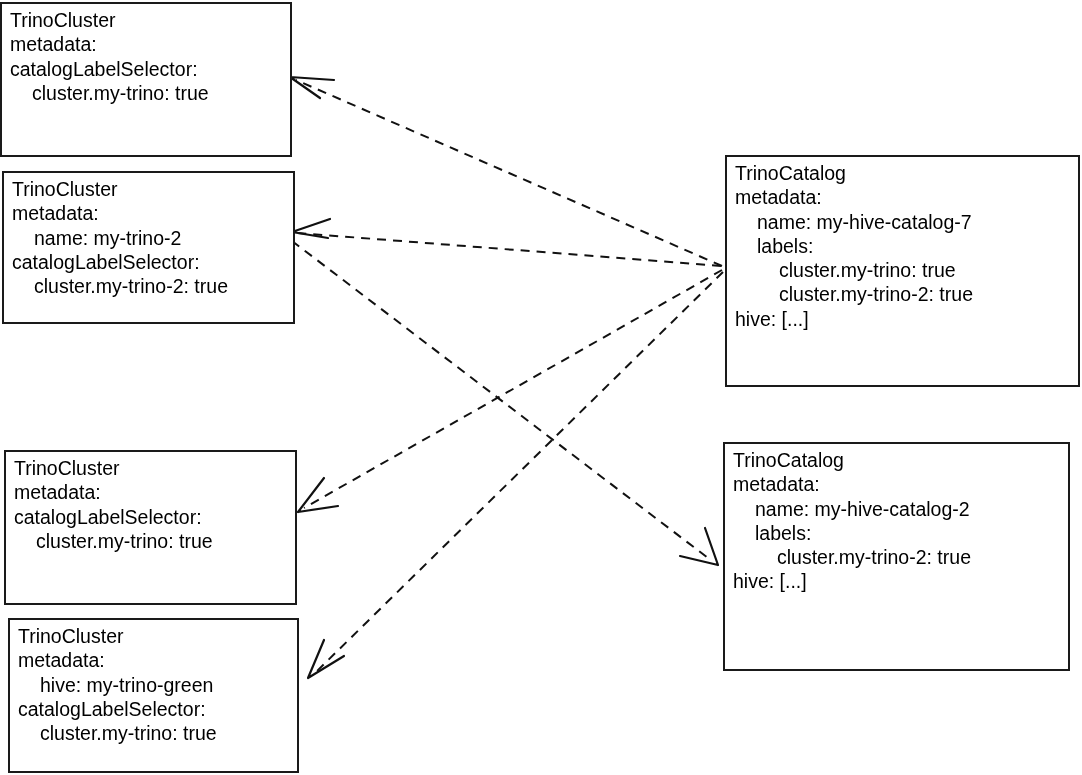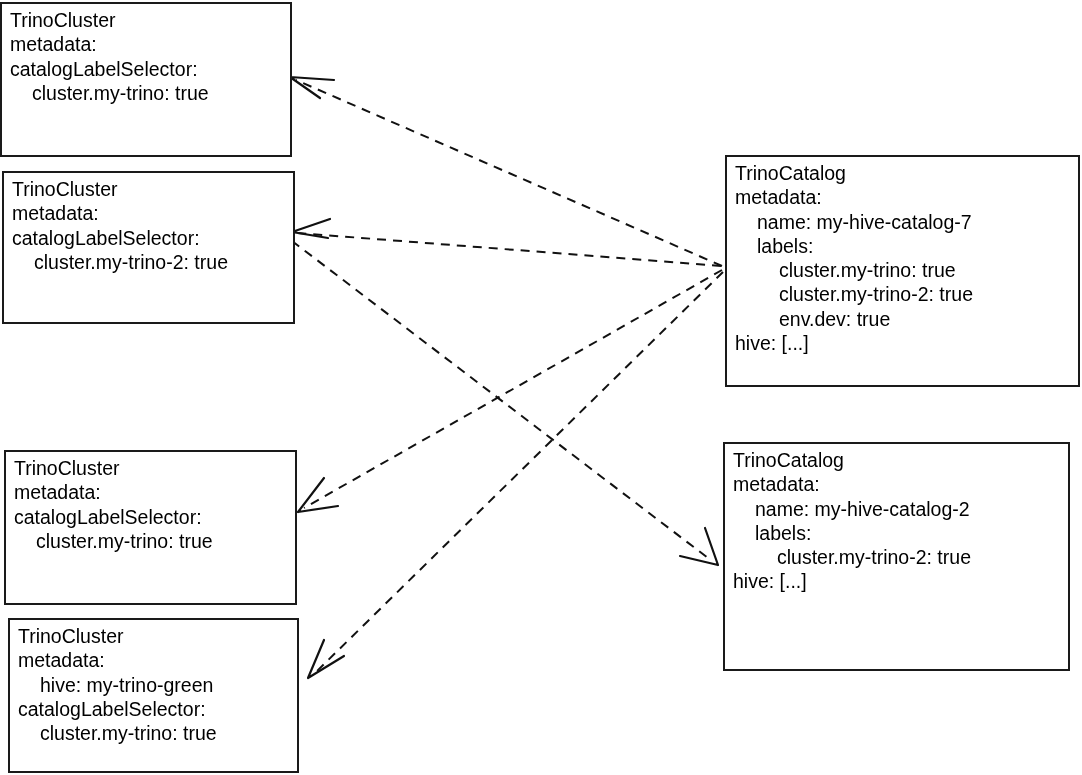--- a/index.html
+++ b/index.html
@@ -94,20 +94,21 @@
   <div class="node" style="left:0px; top:2px; width:292px; height:155px;">
     <div class="line">TrinoCluster</div>
     <div class="line">metadata:</div>
     <div class="line">catalogLabelSelector:</div>
     <div class="line indent1">cluster.my-trino: true</div>
   </div>
 
   <div class="node" style="left:2px; top:171px; width:293px; height:153px;">
     <div class="line">TrinoCluster</div>
     <div class="line">metadata:</div>
+    <div class="line indent1">name: my-trino-2</div>
     <div class="line">catalogLabelSelector:</div>
     <div class="line indent1">cluster.my-trino-2: true</div>
   </div>
 
   <div class="node" style="left:4px; top:450px; width:293px; height:155px;">
     <div class="line">TrinoCluster</div>
     <div class="line">metadata:</div>
     <div class="line">catalogLabelSelector:</div>
     <div class="line indent1">cluster.my-trino: true</div>
   </div>
@@ -120,21 +121,20 @@
     <div class="line indent1">cluster.my-trino: true</div>
   </div>
 
   <div class="node" style="left:725px; top:155px; width:355px; height:232px;">
     <div class="line">TrinoCatalog</div>
     <div class="line">metadata:</div>
     <div class="line indent1">name: my-hive-catalog-7</div>
     <div class="line indent1">labels:</div>
     <div class="line indent2">cluster.my-trino: true</div>
     <div class="line indent2">cluster.my-trino-2: true</div>
-    <div class="line indent2">env.dev: true</div>
     <div class="line">hive: [...]</div>
   </div>
 
   <div class="node" style="left:723px; top:442px; width:347px; height:229px;">
     <div class="line">TrinoCatalog</div>
     <div class="line">metadata:</div>
     <div class="line indent1">name: my-hive-catalog-2</div>
     <div class="line indent1">labels:</div>
     <div class="line indent2">cluster.my-trino-2: true</div>
     <div class="line">hive: [...]</div>

